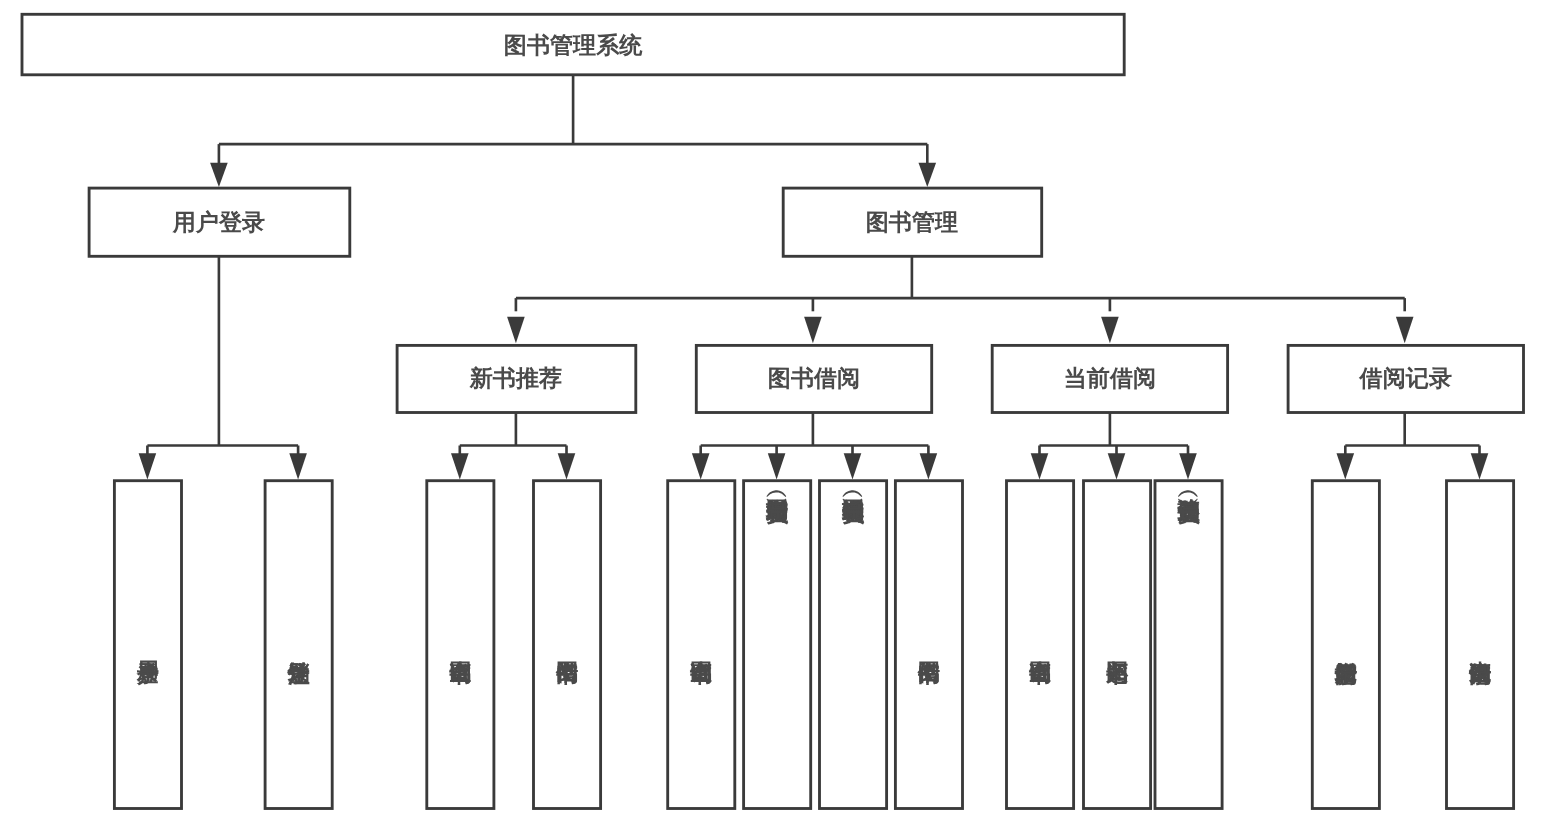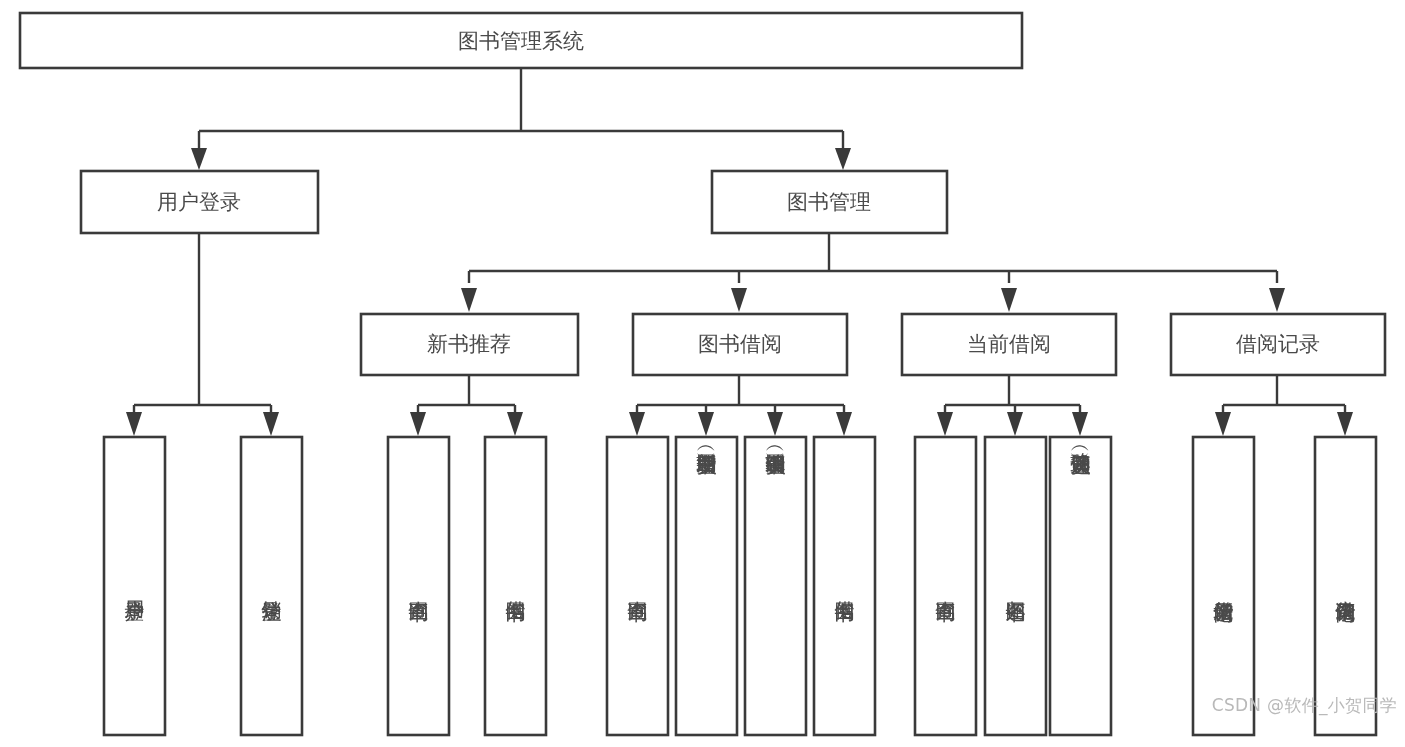--- a/index.html
+++ b/index.html
@@ -11,20 +11,21 @@
     width: 1405px;
     height: 747px;
     font-family: "DejaVu Sans", "Liberation Sans", sans-serif;
     overflow: hidden;
   }
   #diagram-root {
     position: relative;
     width: 1405px;
     height: 723px;
     background: #ffffff;
+    font-weight: bold;
   }
   svg.tree-canvas {
     position: absolute;
     left: 0;
     top: 0;
     width: 1405px;
     height: 747px;
     display: block;
   }
   .node-box {
@@ -271,15 +272,14 @@
     <span class="node-label-vertical">确认归还（管理员）</span>
   </div>
 
   <div class="vlabel-wrap" style="left:1193px; top:437px; width:61px; height:298px;">
     <span class="node-label-vertical">新增借阅记录</span>
   </div>
   <div class="vlabel-wrap" style="left:1315px; top:437px; width:61px; height:298px;">
     <span class="node-label-vertical">查询借阅记录</span>
   </div>
 
-  <div class="watermark">CSDN @软件_小贺同学</div>
 
 </div>
 
 </body></html>

